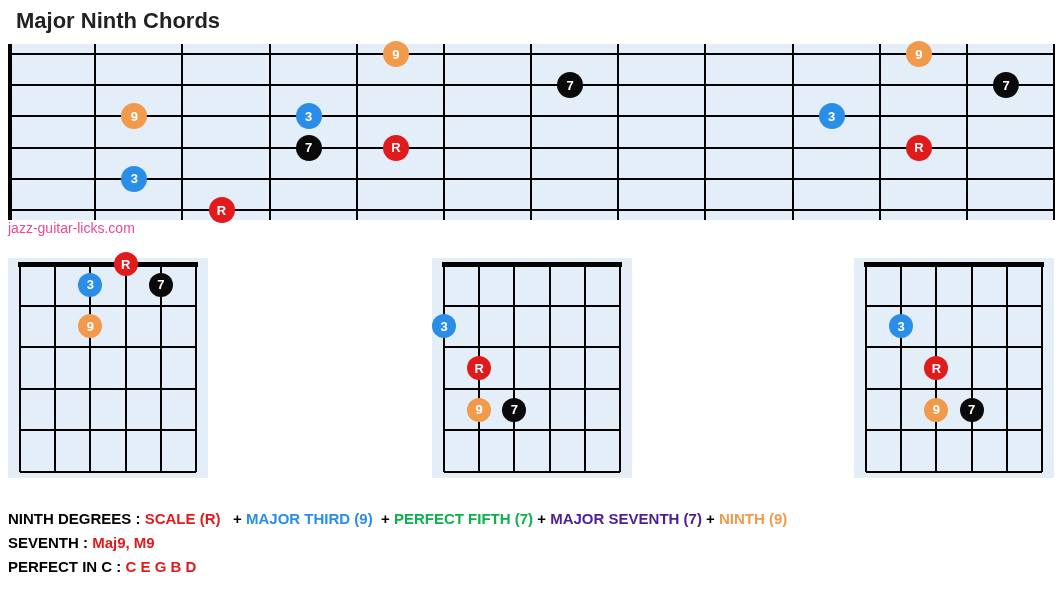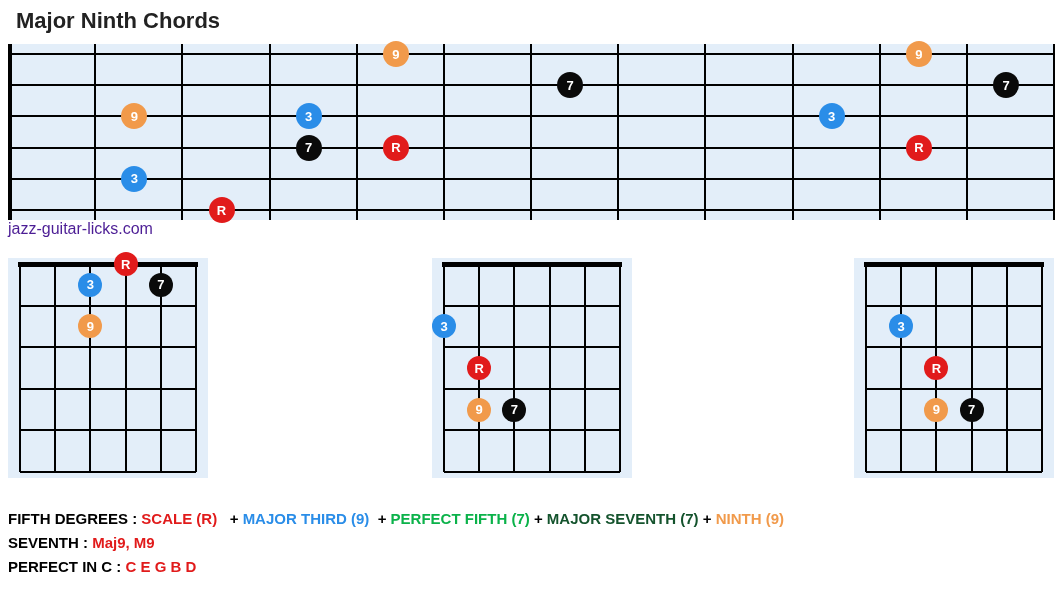--- a/index.html
+++ b/index.html
@@ -1,33 +1,33 @@
 <!DOCTYPE html>
 <html><head>
 <meta charset="utf-8">
 <style>
   *{box-sizing:border-box}
   body{margin:0;font-family:Arial,Helvetica,sans-serif;background:#fff;width:1062px;height:603px;position:relative;overflow:hidden}
   .title{position:absolute;top:8px;left:16px;font-size:22px;font-weight:bold;color:#222}
-  .attrib{position:absolute;top:220px;left:8px;font-size:16px;color:#4c1d95}
+  .attrib{position:absolute;top:220px;left:8px;font-size:14px;color:#ec4899}
   .fretboard{position:absolute;background:#e3eef9}
   .hline{position:absolute;left:0;right:0;height:2px;background:#000}
   .vline{position:absolute;top:0;bottom:0;width:2px;background:#000}
   .nut{position:absolute;top:0;bottom:0;width:4px;background:#000;left:0}
   .note{position:absolute;width:26px;height:26px;border-radius:50%;display:flex;align-items:center;justify-content:center;color:#fff;font-weight:bold;font-size:13px;transform:translate(-50%,-50%)}
   .note.small{width:24px;height:24px}
   .c-root{background:#e11b1b}
   .c-third{background:#2a8de8}
   .c-seventh{background:#0a0a0a}
   .c-ninth{background:#f19a4b}
   .legend{position:absolute;left:8px;font-size:15px;font-weight:bold;color:#000;white-space:nowrap}
   .t-root{color:#e11b1b}
   .t-third{color:#2a8de8}
   .t-fifth{color:#0bb24a}
-  .t-sev{color:#14532d}
+  .t-sev{color:#4c1d95}
   .t-ninth{color:#f19a4b}
 </style>
 </head>
 <body>
 
 <div class="title">Major Ninth Chords</div>
 
 <div class="fretboard" id="main-fb" style="left:8px;top:44px;width:1046px;height:176px">
     <div class="nut"></div>
     <div class="hline" style="top: 9px;"></div>
@@ -113,21 +113,21 @@
     <div style="position: absolute; left: 12px; right: 12px; top: 129.8px; height: 2px; background: rgb(0, 0, 0);"></div>
     <div style="position: absolute; left: 12px; right: 12px; top: 171.4px; height: 2px; background: rgb(0, 0, 0);"></div>
     <div style="position: absolute; left: 12px; right: 12px; top: 213px; height: 2px; background: rgb(0, 0, 0);"></div>
     <div class="note small c-third" style="left: 47.2px; top: 68.4px;">3</div>
     <div class="note small c-root" style="left: 82.4px; top: 110px;">R</div>
     <div class="note small c-ninth" style="left: 82.4px; top: 151.6px;">9</div>
     <div class="note small c-seventh" style="left: 117.6px; top: 151.6px;">7</div>
   </div>
 
 <div class="legend" style="top:510px">
-  <span>FIFTH DEGREES :</span>
+  <span>NINTH DEGREES :</span>
   <span class="t-root">SCALE (R)</span>
   &nbsp;&nbsp;<span>+</span>
   <span class="t-third">MAJOR THIRD (9)</span>
   &nbsp;<span>+</span>
   <span class="t-fifth">PERFECT FIFTH (7)</span>
   <span>+</span>
   <span class="t-sev">MAJOR SEVENTH (7)</span>
   <span>+</span>
   <span class="t-ninth">NINTH (9)</span>
 </div>

